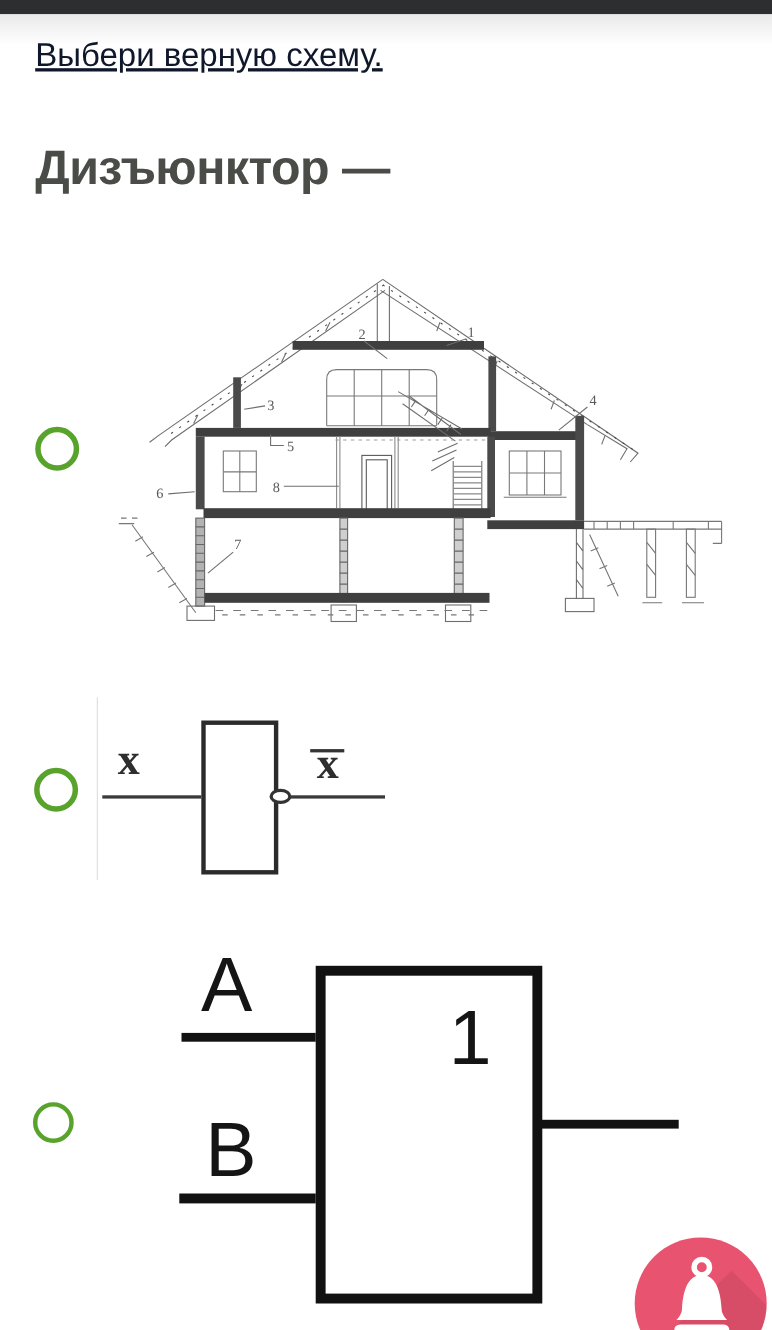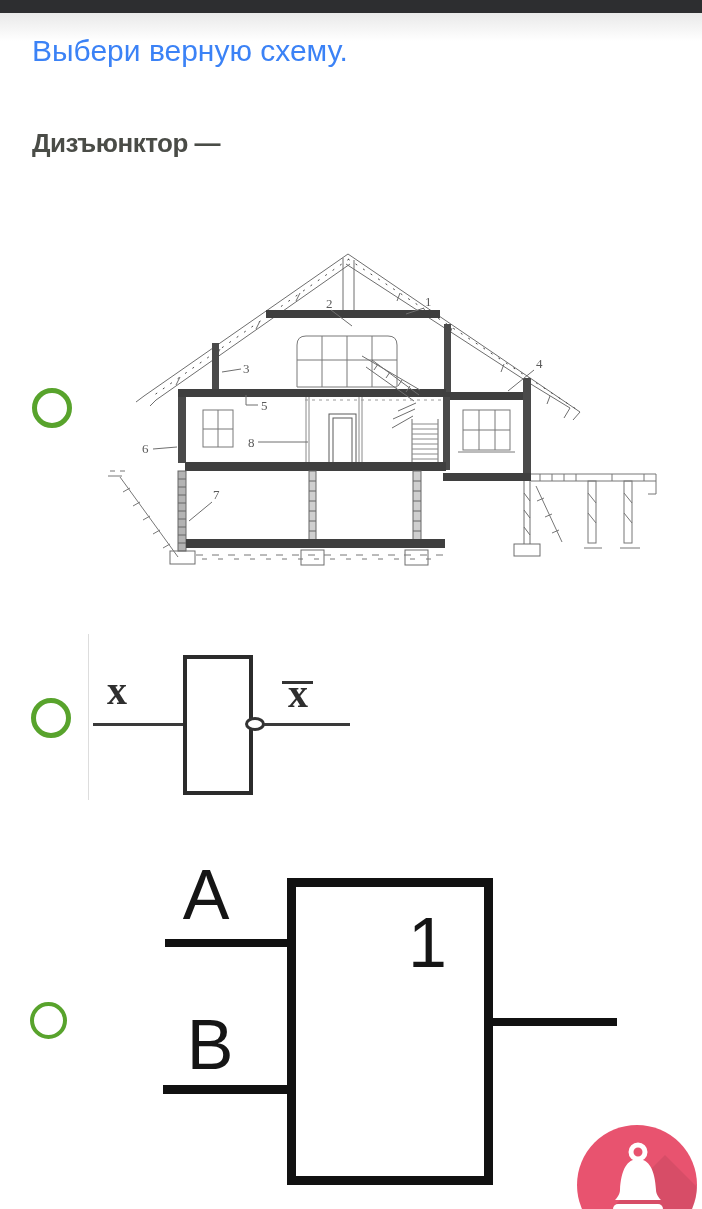--- a/index.html
+++ b/index.html
@@ -3,22 +3,22 @@
 <meta charset="utf-8">
 <style>
   html,body{margin:0;padding:0;}
   body{width:702px;height:1209px;overflow:hidden;background:#fff;
        font-family:"Liberation Sans",sans-serif;position:relative;}
   .abs{position:absolute;}
   
   .topbar{left:0;top:0;width:702px;height:13px;background:#2d2e30;}
   .topshade{left:0;top:13px;width:702px;height:28px;
             background:linear-gradient(#e9e9e9,#ffffff);}
-  .prompt{left:32px;top:34px;font-size:30px;color:#3b82f6;}
-  .term{left:32px;top:128px;font-size:26px;font-weight:bold;color:#4a4c47;letter-spacing:-0.5px;}
+  .prompt{left:32px;top:34px;font-size:30px;color:#0f172a;text-decoration:underline;}
+  .term{left:32px;top:128px;font-size:44px;font-weight:bold;color:#4a4c47;letter-spacing:-0.5px;}
   
   .radio{border-radius:50%;background:#fff;box-sizing:border-box;cursor:pointer;}
   .radio1{left:32px;top:388px;width:40px;height:40px;border:5px solid #58a32c;}
   .radio2{left:31px;top:698px;width:40px;height:40px;border:5px solid #58a32c;}
   .radio3{left:30px;top:1002px;width:37px;height:37px;border:4px solid #58a32c;}
   
   .img-edge{left:88px;top:634px;width:1px;height:166px;background:#ddd;}
   .wire2{background:#3a3a3a;height:3px;}
   .w2in{left:93px;top:723px;width:91px;}
   .w2out{left:264px;top:723px;width:86px;}

